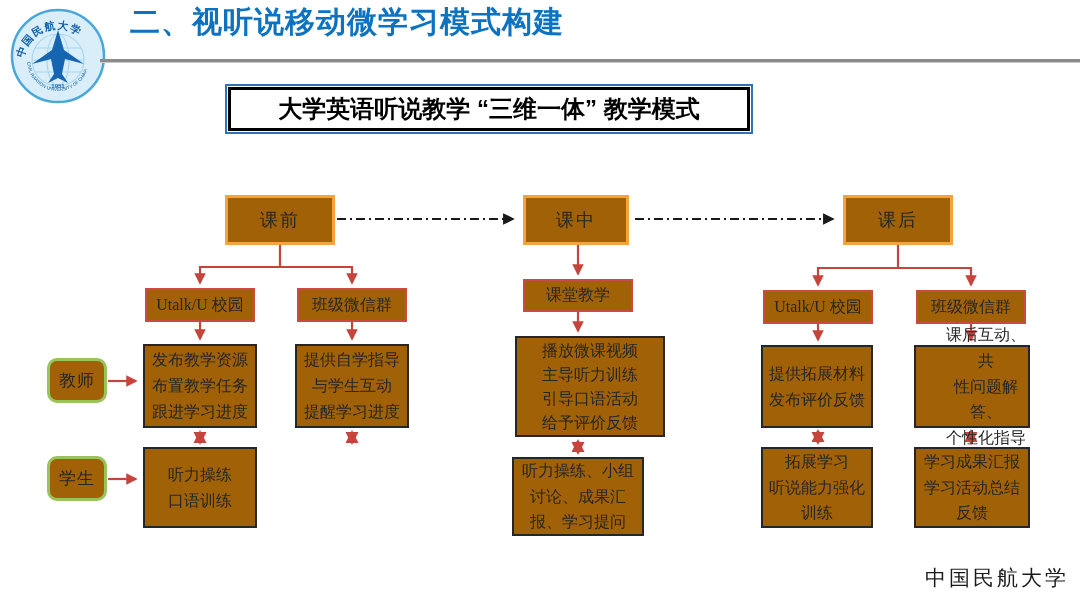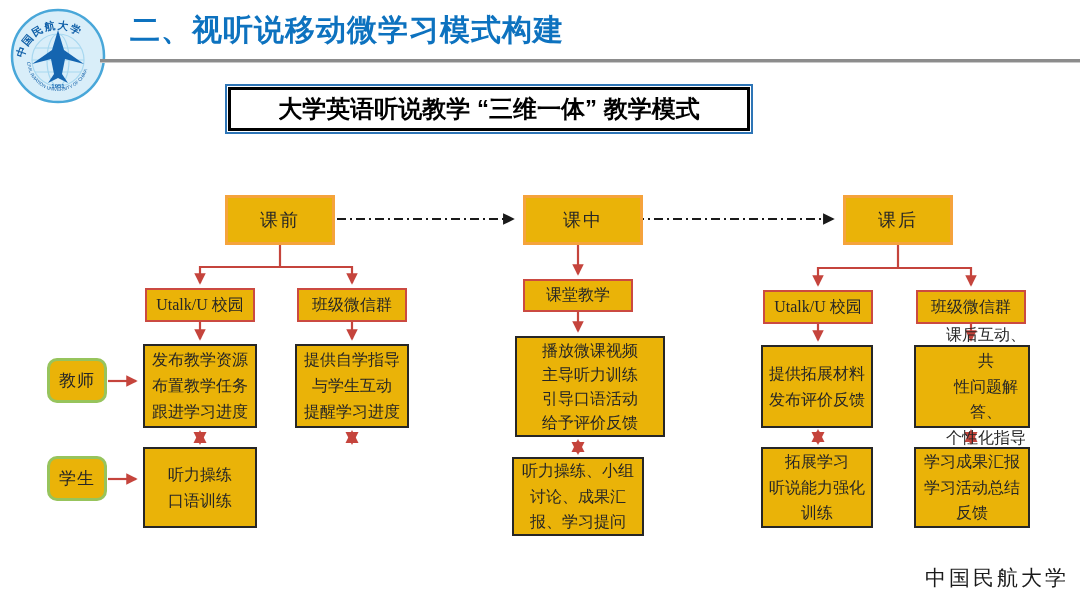--- a/index.html
+++ b/index.html
@@ -3,42 +3,42 @@
 <meta charset="utf-8">
 <style>
   html,body{margin:0;padding:0;background:#fff;}
   .slide{
     position:relative;width:1080px;height:607px;background:#ffffff;
     font-family:"Liberation Serif","DejaVu Serif",serif;overflow:hidden;
   }
   
   .logo{position:absolute;left:10px;top:8px;width:96px;height:96px;}
   .page-title{
-    position:absolute;left:130px;top:10px;margin:0;
+    position:absolute;left:130px;top:2px;margin:0;
     font-family:"Liberation Sans","DejaVu Sans",sans-serif;
     font-weight:bold;font-size:30px;color:#0D72BF;letter-spacing:1px;
   }
   .title-rule{position:absolute;left:100px;top:59px;width:980px;height:3px;background:#8C8C8C;border-bottom:1px solid #c9c9c9;}
   .banner{
     position:absolute;left:228px;top:87px;width:522px;height:44px;box-sizing:border-box;
     border:3px solid #000;outline:2px solid #2E75B6;outline-offset:1px;
     display:flex;align-items:center;justify-content:center;
     font-family:"Liberation Sans","DejaVu Sans",sans-serif;
     font-weight:bold;font-size:24px;color:#000;white-space:nowrap;
   }
   
-  .box{position:absolute;box-sizing:border-box;background:#eab308;display:flex;align-items:center;justify-content:center;text-align:center;color:#262626;}
+  .box{position:absolute;box-sizing:border-box;background:#a16207;display:flex;align-items:center;justify-content:center;text-align:center;color:#262626;}
   .phase{border:3px solid #F5A33C;font-size:18px;letter-spacing:2px;}
   .platform{border:2px solid #CB4A41;font-size:16px;}
   .activity{border:2px solid #262626;font-size:16px;line-height:1.62;}
   .role{border:3px solid #97C45C;border-radius:10px;font-size:17px;letter-spacing:1px;text-align:right;}
   .ml{white-space:pre-line;}
   
   .pos-phase-before{left:225px;top:195px;width:110px;height:50px;}
-  .pos-phase-during{left:523px;top:195px;width:120px;height:50px;}
+  .pos-phase-during{left:523px;top:195px;width:106px;height:50px;}
   .pos-phase-after {left:843px;top:195px;width:110px;height:50px;}
   .pos-pre-utalk   {left:145px;top:288px;width:110px;height:34px;}
   .pos-pre-wechat  {left:297px;top:288px;width:110px;height:34px;}
   .pos-classroom   {left:523px;top:279px;width:110px;height:33px;}
   .pos-post-utalk  {left:763px;top:290px;width:110px;height:34px;}
   .pos-post-wechat {left:916px;top:290px;width:110px;height:34px;}
   .pos-pre-t-utalk {left:143px;top:344px;width:114px;height:84px;}
   .pos-pre-t-wechat{left:295px;top:344px;width:114px;height:84px;}
   .pos-during-t    {left:515px;top:336px;width:150px;height:101px;line-height:1.5;}
   .pos-post-t-utalk{left:761px;top:345px;width:112px;height:83px;}

